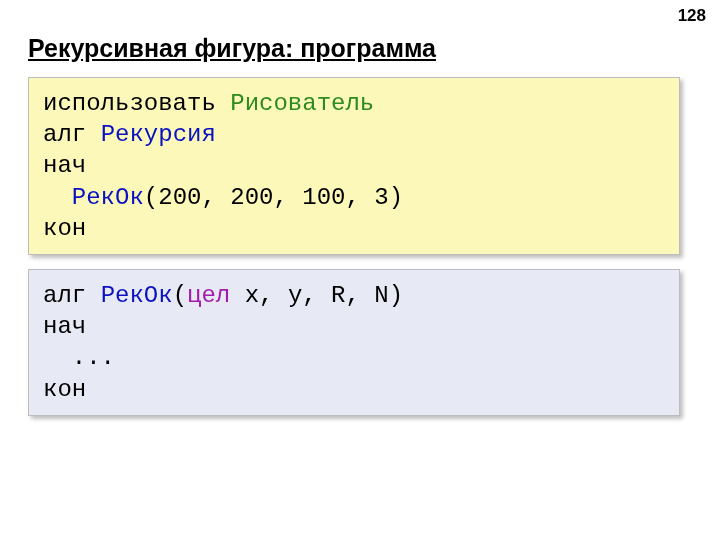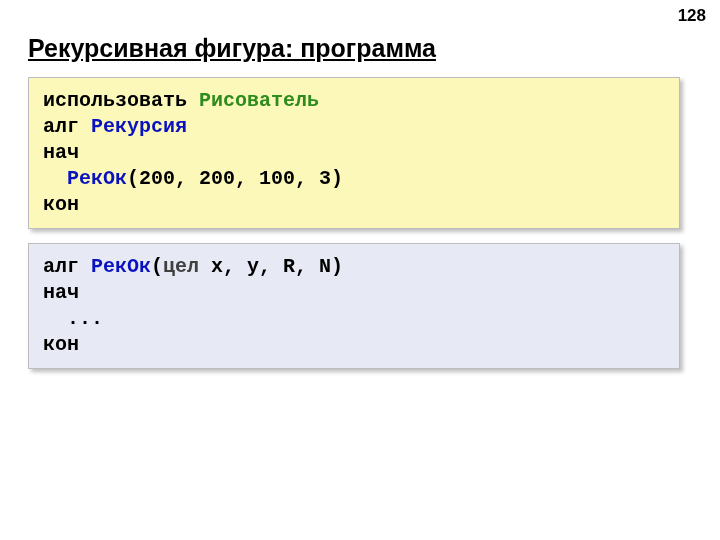--- a/index.html
+++ b/index.html
@@ -31,38 +31,38 @@
     font-weight: 700;
     margin: 16px 0 14px 0;
     color: #000;
     text-decoration: underline;
   }
   .codebox {
     border: 1px solid #bdbdbd;
     box-shadow: 3px 3px 4px rgba(0,0,0,0.25);
     padding: 10px 14px 10px 14px;
     font-family: "Courier New", Courier, monospace;
-    font-size: 20px;
-    font-weight: 700;
+    font-size: 24px;
+    font-weight: 400;
     line-height: 1.3;
     white-space: pre;
     box-sizing: border-box;
     width: 652px;
   }
   .box-yellow {
     background: #fbf8b9;
     margin-bottom: 14px;
   }
   .box-blue {
     background: #e7e9f4;
   }
   .tk-kw     { color: #000000; } 
   .tk-green  { color: #2e8b1e; } 
   .tk-blue   { color: #0a12c0; } 
-  .tk-red    { color: #404040; } 
+  .tk-red    { color: #a21caf; } 
   .tk-plain  { color: #000000; }
 </style>
 </head>
 <body>
 
 <div class="slide">
 
   <div class="page-number">128</div>
 
   <div class="title">Рекурсивная фигура: программа</div>

